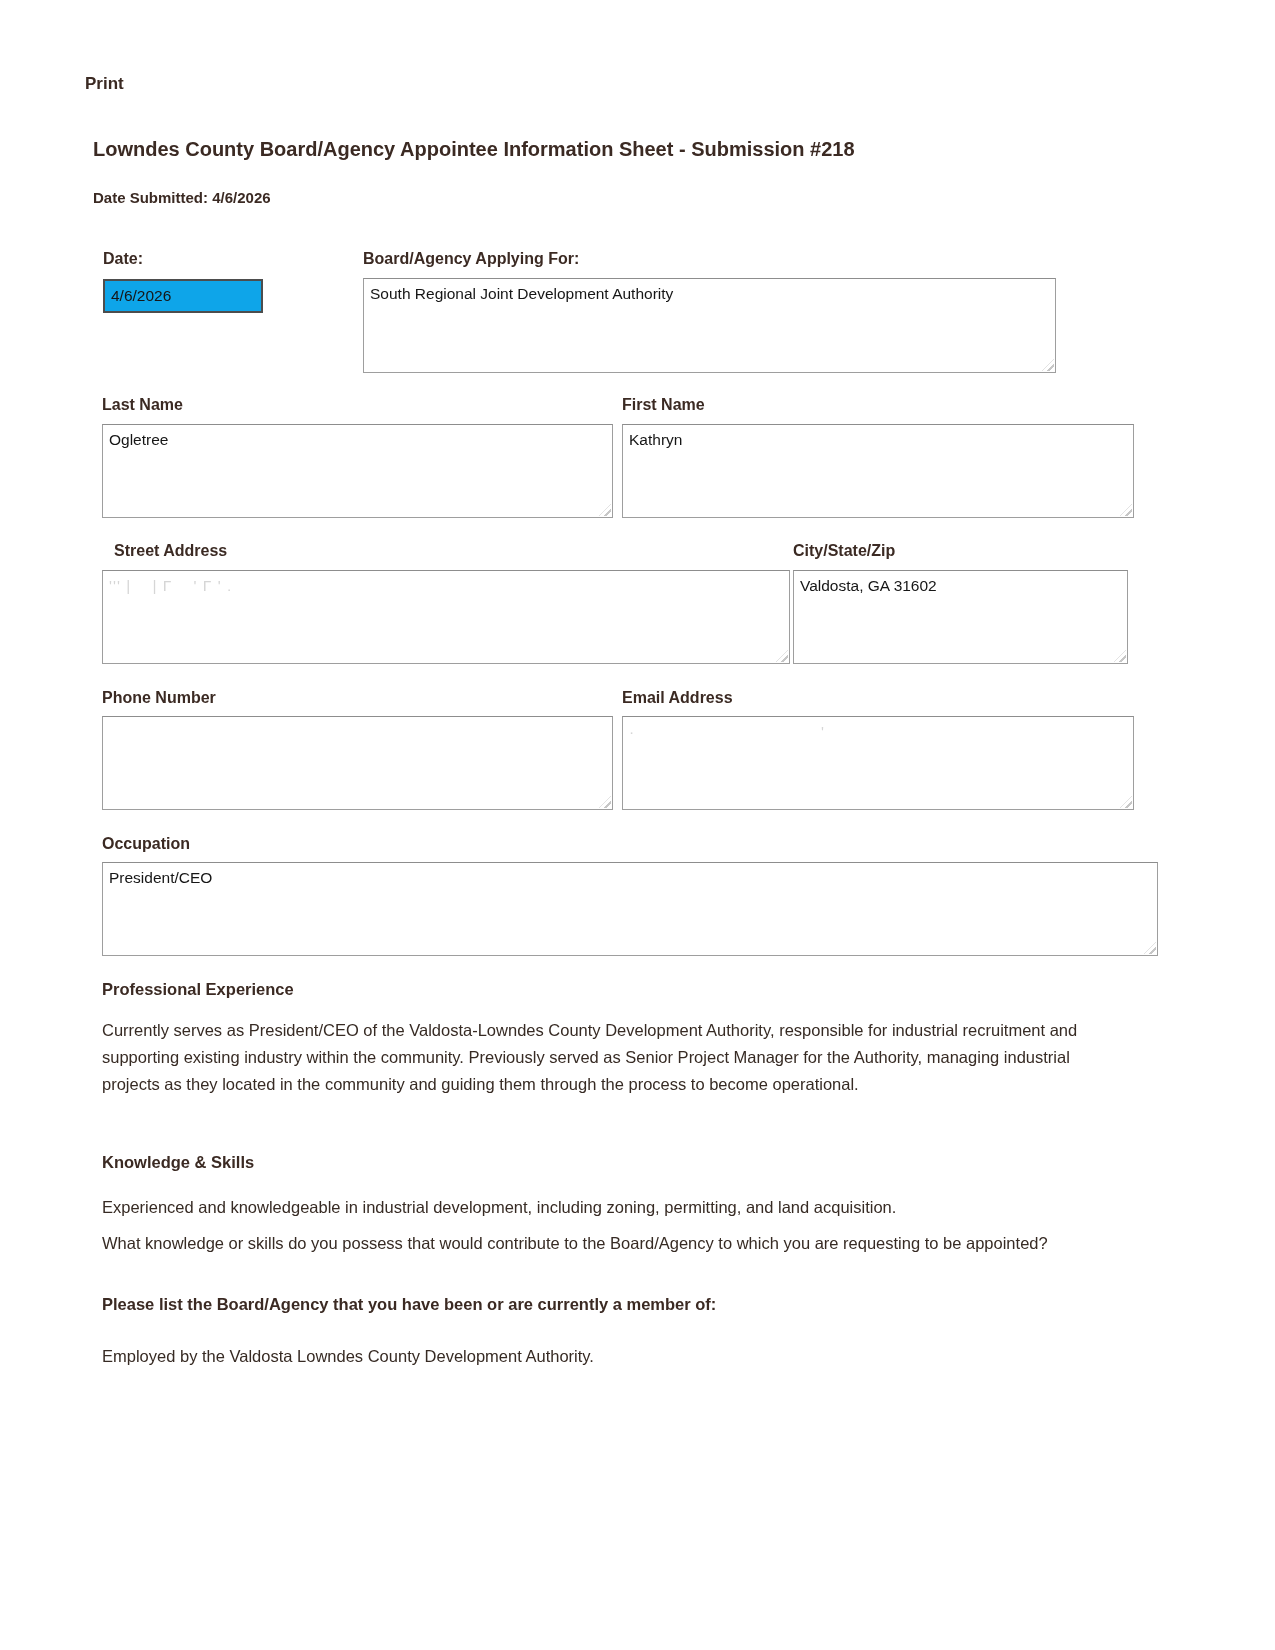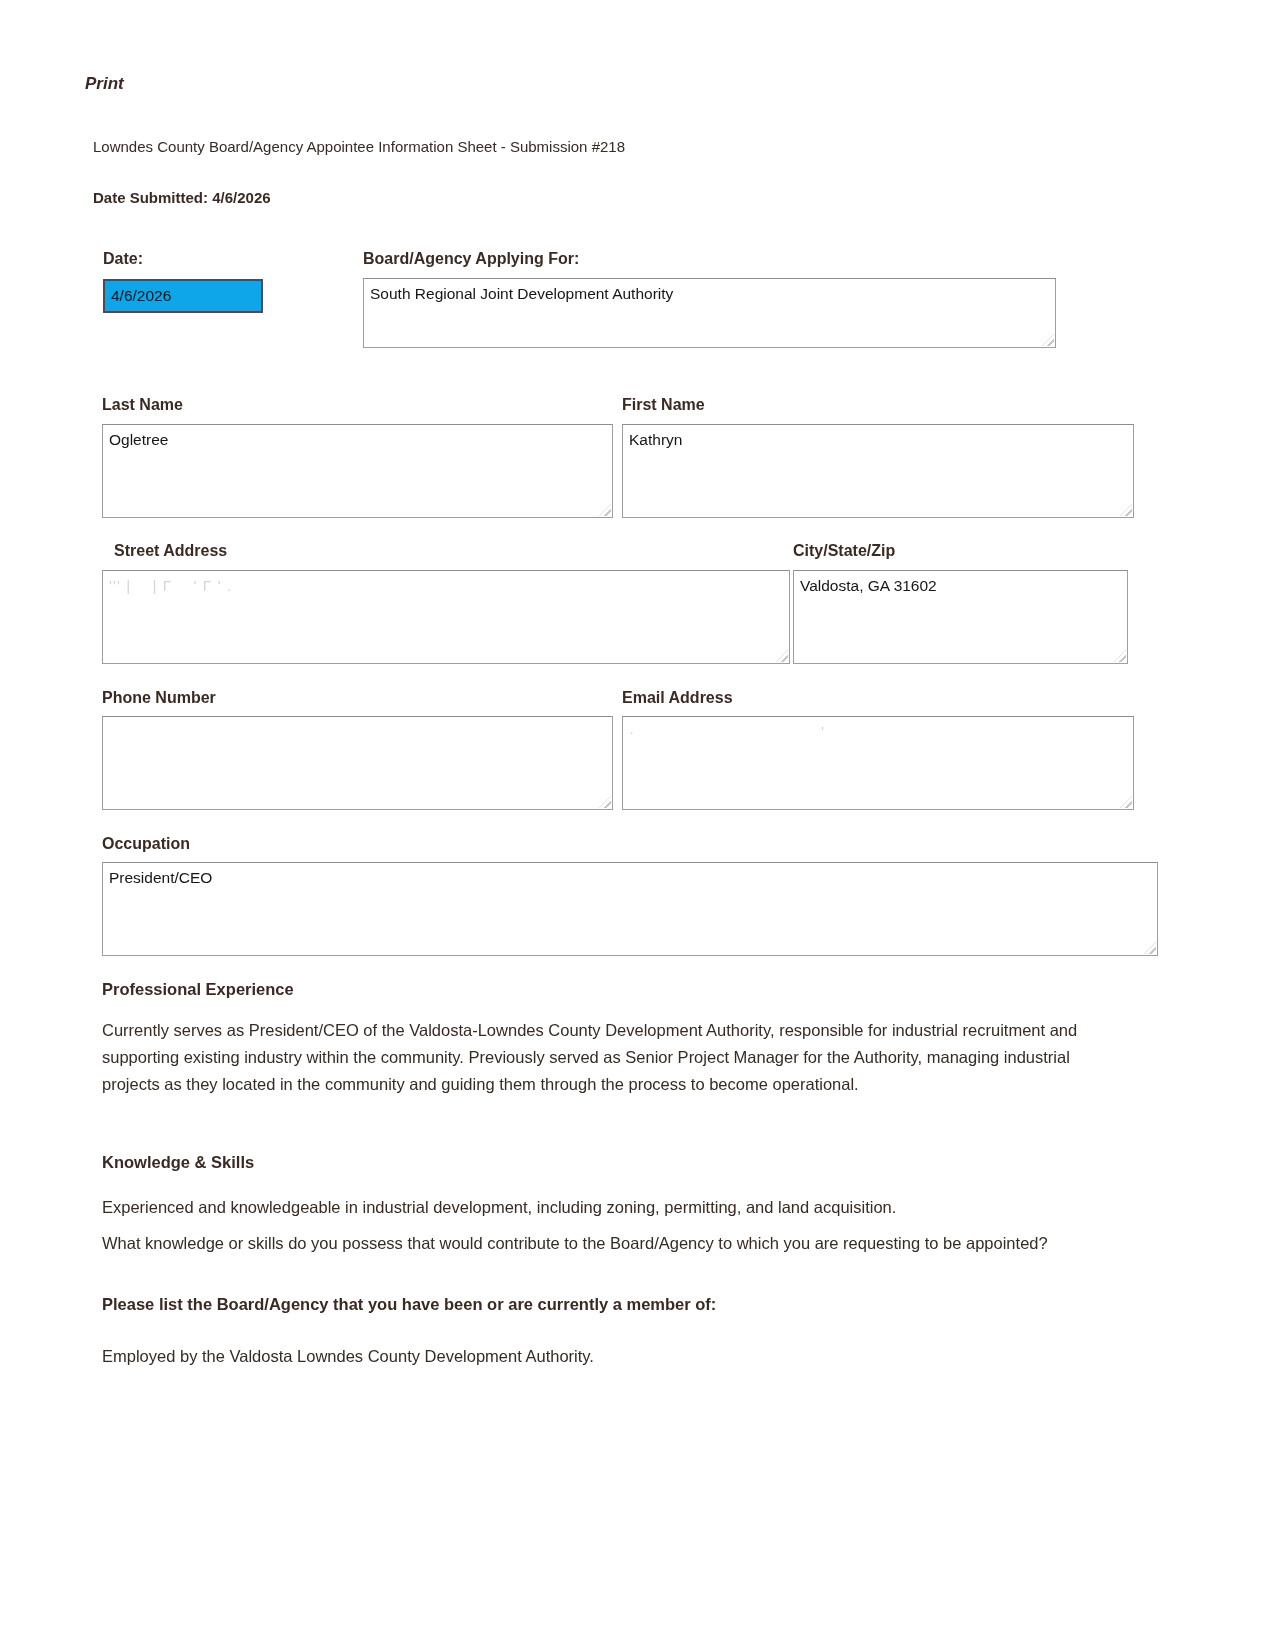--- a/index.html
+++ b/index.html
@@ -15,25 +15,25 @@
     position:relative;
     width:1275px;height:1650px;
     background:#ffffff;
     font-family:"Liberation Sans", sans-serif;
     color:var(--body_text);
     overflow:hidden;
   }
   .abs{position:absolute;}
   .print-link{
     left:85px;top:74px;
-    font-size:17px;font-weight:700;color:var(--label_text);font-style:italic;
+    font-size:17px;font-weight:700;color:var(--label_text);
   }
   .page-title{
     left:93px;top:138px;
-    font-size:15px;font-weight:400;color:var(--label_text);
+    font-size:20px;font-weight:700;color:var(--label_text);
   }
   .date-submitted{
     left:93px;top:189px;
     font-size:15px;font-weight:700;color:var(--label_text);
   }
   .field-label{
     font-size:16px;font-weight:700;color:var(--label_text);
     white-space:nowrap;
   }
   .box{
@@ -66,21 +66,21 @@
   .faint{color:var(--redacted);white-space:pre;letter-spacing:1px;}
   .para{
     font-size:16.5px;line-height:27px;color:var(--body_text);
   }
   .sec-heading{
     font-size:16.5px;font-weight:700;color:var(--label_text);
   }
   
   .lbl-date{left:103px;top:250px;}
   .lbl-board{left:363px;top:250px;}
-  .box-board{left:363px;top:278px;width:693px;height:70px;}
+  .box-board{left:363px;top:278px;width:693px;height:95px;}
   .lbl-last{left:102px;top:396px;}
   .box-last{left:102px;top:424px;width:511px;height:94px;}
   .lbl-first{left:622px;top:396px;}
   .box-first{left:622px;top:424px;width:512px;height:94px;}
   .lbl-street{left:102px;top:542px;margin-left:12px;}
   .box-street{left:102px;top:570px;width:688px;height:94px;}
   .lbl-city{left:793px;top:542px;}
   .box-city{left:793px;top:570px;width:335px;height:94px;}
   .lbl-phone{left:102px;top:689px;}
   .box-phone{left:102px;top:716px;width:511px;height:94px;}

